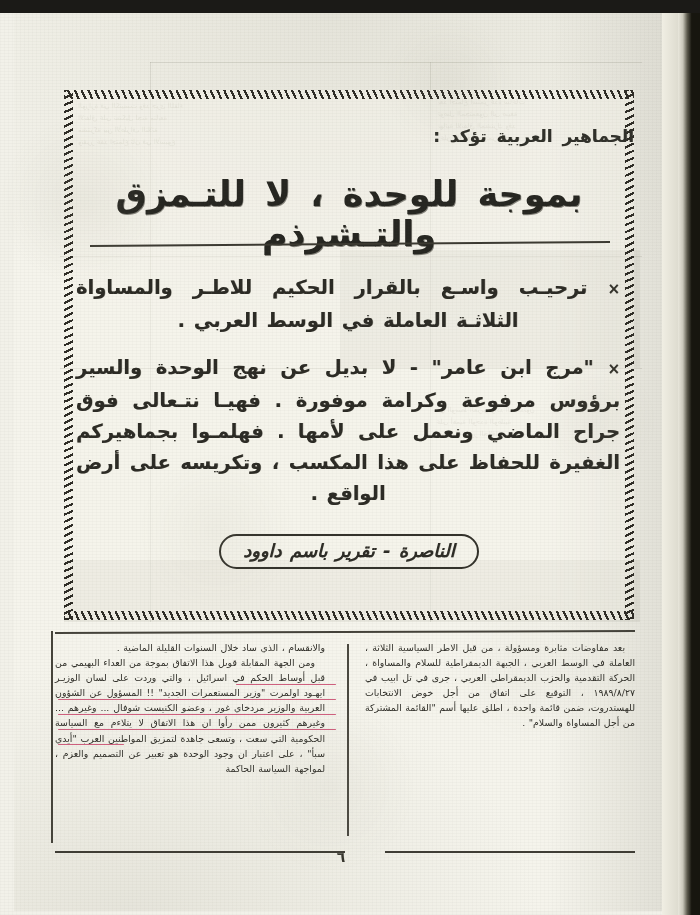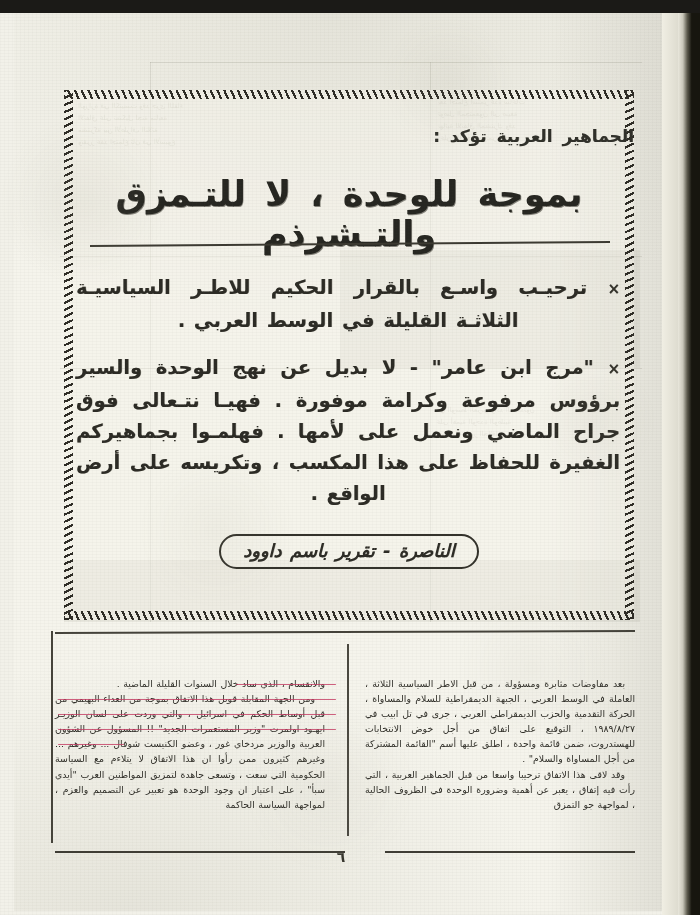--- a/index.html
+++ b/index.html
@@ -281,21 +281,20 @@
 
   .col {
     position: absolute;
     top: 0;
     width: 270px;
     font-size: 9.4px;
     line-height: 15.1px;
     color: #2f2e28;
     text-align: justify;
     word-spacing: .5px;
-    margin-top: 36px;
   }
   .col.right { right: 0; }
   .col.left  { left: 0; }
   .col p {
     margin: 0 0 0 0;
     text-indent: 10px;
   }
   .col p.noindent { text-indent: 0; }
 
   
@@ -355,21 +354,21 @@
 
     <div class="kicker">الجماهير العربية  تؤكد :</div>
 
     <div class="headline">بموجة للوحدة ، لا  للتـمزق والتـشرذم</div>
 
     <div class="rule-under-headline"></div>
 
     <div class="bullets">
       <div class="bullet">
         <span class="mark">×</span>
-        <span>ترحيـب واسـع بالقرار الحكيم للاطـر السياسيـة الثلاثـة القليلة في الوسط العربي .</span>
+        <span>ترحيـب واسـع بالقرار الحكيم للاطـر والمساواة الثلاثـة العاملة في الوسط العربي .</span>
       </div>
       <div class="bullet">
         <span class="mark">×</span>
         <span>"مرج ابن عامر" - لا بديل عن نهج الوحدة والسير برؤوس مرفوعة وكرامة موفورة . فهيـا نتـعالى فوق جراح الماضي ونعمل على لأمها . فهلمـوا بجماهيركم الغفيرة للحفاظ على هذا المكسب ، وتكريسه على أرض الواقع .</span>
       </div>
     </div>
 
     <div class="byline-wrap">
       <span class="byline">الناصرة - تقرير باسم داوود</span>
     </div>
@@ -378,21 +377,20 @@
   <div class="article">
     <div class="art-rule-top"></div>
     <div class="art-rule-left-edge"></div>
     <div class="col-divider"></div>
     <div class="art-rule-bottom-right"></div>
     <div class="art-rule-bottom-left"></div>
     <div class="page-number">٦</div>
 
     <div class="col right">
       <p>بعد مفاوضات مثابرة ومسؤولة ، من قبل الاطر السياسية الثلاثة ، العاملة في الوسط العربي ، الجبهة الديمقراطية للسلام والمساواة ، الحركة التقدمية والحزب الديمقراطي العربي ، جرى في تل ابيب في ١٩٨٩/٨/٢٧ ، التوقيع على اتفاق من أجل خوض الانتخابات للهستدروت، ضمن قائمة واحدة ، اطلق عليها أسم "القائمة المشتركة من أجل المساواة والسلام" .</p>
-      <p>وقد لاقى هذا الاتفاق ترحيبا واسعا من قبل الجماهير العربية ، التي رأت فيه إتفاق ، يعبر عن أهمية وضرورة الوحدة في الظروف الحالية ، لمواجهة جو التمزق</p>
     </div>
 
     <div class="col left">
       <p class="noindent">والانقسام ، الذي ساد خلال السنوات القليلة الماضية .</p>
       <p>ومن الجهة المقابلة قوبل هذا الاتفاق بموجة من العداء البهيمي من قبل أوساط الحكم في اسرائيل ، والتي وردت على لسان الوزيـر ايهـود اولمرت "وزير المستعمرات الجديد" !! المسؤول عن الشؤون العربية والوزير مردخاي غور ، وعضو الكنيست شوفال ... وغيرهم ... وغيرهم كثيرون ممن رأوا ان هذا الاتفاق لا يتلاءم مع السياسة الحكومية التي سعت ، وتسعى جاهدة لتمزيق المواطنين العرب "أيدي سبأ" ، على اعتبار ان وجود الوحدة هو تعبير عن التصميم والعزم ، لمواجهة السياسة الحاكمة</p>
     </div>
   </div>
 
   <div class="annot" style="left:58px;  top:699px; width:278px;"></div>
   <div class="annot" style="left:58px;  top:714px; width:278px;"></div>

